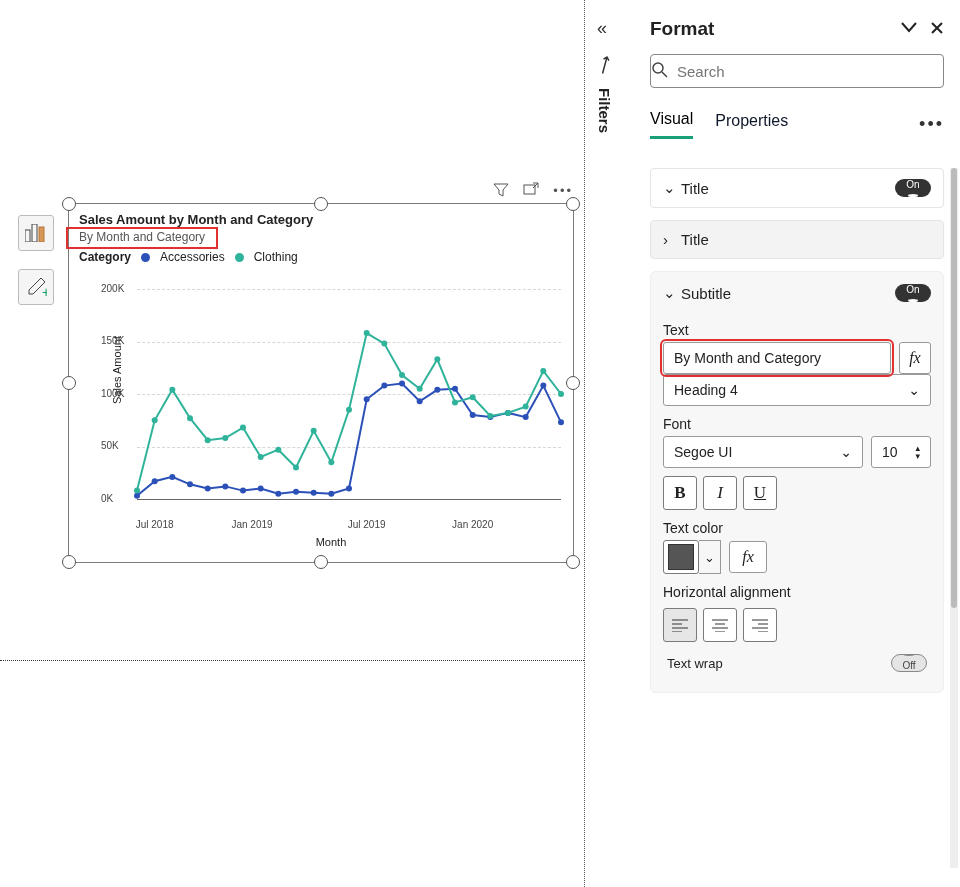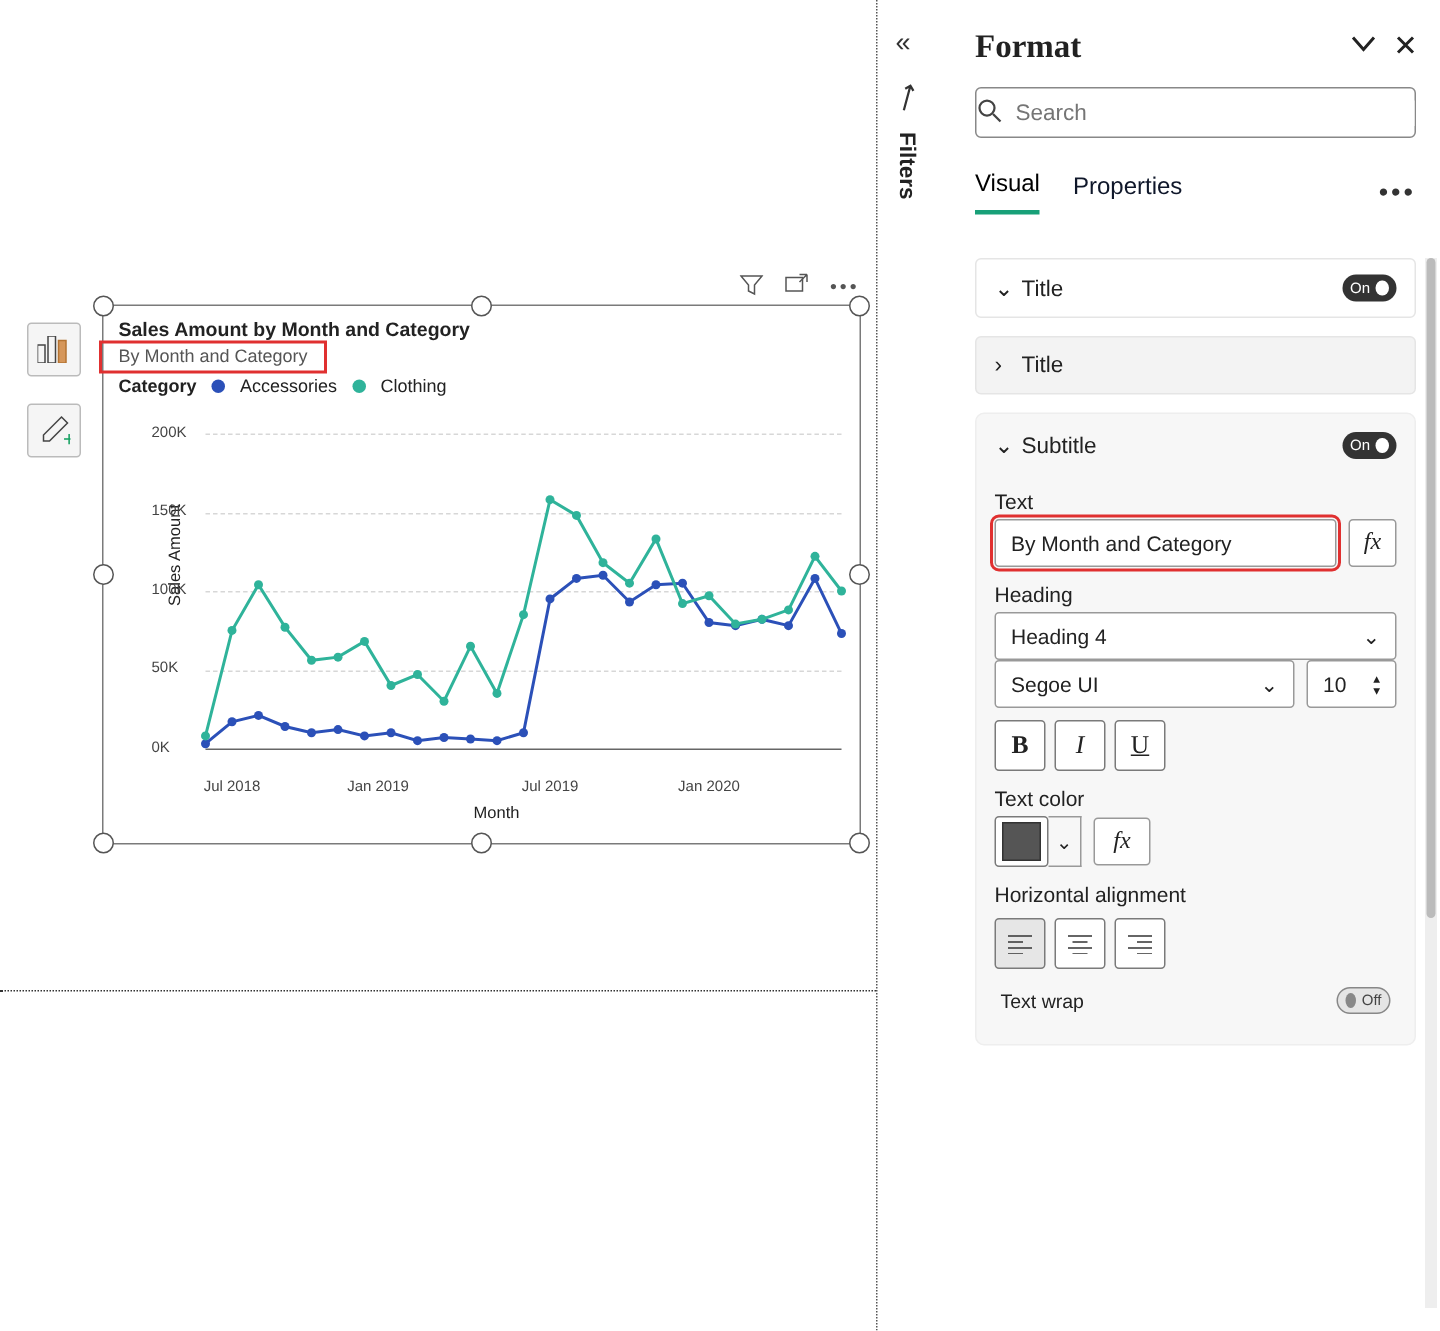--- a/index.html
+++ b/index.html
@@ -49,21 +49,21 @@
   position: absolute;
   left: 634px; top: 0;
   width: 326px; height: 887px;
   background: #fff;
   padding: 18px 16px 0 16px;
 }
 .format-header {
   display: flex; align-items: center; justify-content: space-between;
   margin-bottom: 14px;
 }
-.format-title { font-size: 22px; font-weight: 600; font-family: Liberation Serif, serif; }
+.format-title { font-size: 19px; font-weight: 600; }
 .hdr-btns { display: flex; gap: 12px; font-size: 18px; }
 .search-box {
   display:flex; align-items:center;
   border: 1px solid #888; border-radius: 4px;
   height: 34px; padding: 0 0; gap: 8px;
 }
 .search-box svg { flex-shrink:0; }
 .search-input { border:none; outline:none; font-size:15px; width:100%; }
 .tabs {
   display:flex; gap: 22px; margin-top: 22px; align-items:center;
@@ -82,21 +82,21 @@
   display:flex; align-items:center; justify-content:space-between;
   background:#fff; border:1px solid #e5e5e5; border-radius:4px;
   padding:10px 12px; margin-bottom:12px;
 }
 .sec-head.sub { background:#f3f3f3;}
 .sec-head .lbl { display:flex; align-items:center; gap:6px; font-size:15px;}
 .chev { display:inline-block; width:12px;}
 .toggle {
   width:36px; height:18px; background:#333; border-radius:9px;
   display:flex; align-items:center; color:#fff; font-size:10px;
-  padding:0 5px; gap:4px; justify-content:flex-start; position:relative;
+  padding:0 5px; gap:4px; justify-content:flex-start; position:relative;flex-direction:column;
 }
 .toggle.off { background:#e5e5e5; border:1px solid #888; color:#444; justify-content:flex-end;}
 .toggle .dot{width:10px;height:10px;background:#fff;border-radius:50%;}
 .toggle.off .dot{background:#888;}
 
 .card {
   background:#f7f7f7; border:1px solid #eee; border-radius:6px;
   padding:12px 12px 16px 12px;
 }
 .field-label { font-size:14px; margin:10px 0 4px 0; color:#222;}
@@ -382,26 +382,26 @@
       </div>
 
       <div class="field-label">Text</div>
       <div class="row">
         <div class="input highlight-red">
             <span>By Month and Category</span>
           </div>
         <div class="fx-btn">fx</div>
       </div>
 
-      <div class="field-label">Heading</div>
       <div class="input select">
         <span>Heading 4</span>
         <span>⌄</span>
       </div>
 
+      <div class="field-label">Font</div>
       <div class="row">
         <div class="input select select-full">
           <span>Segoe UI</span>
           <span>⌄</span>
         </div>
         <div class="input num-input">
           <span>10</span>
           <span class="spin">
               <span>▴</span>
               <span>▾</span>

